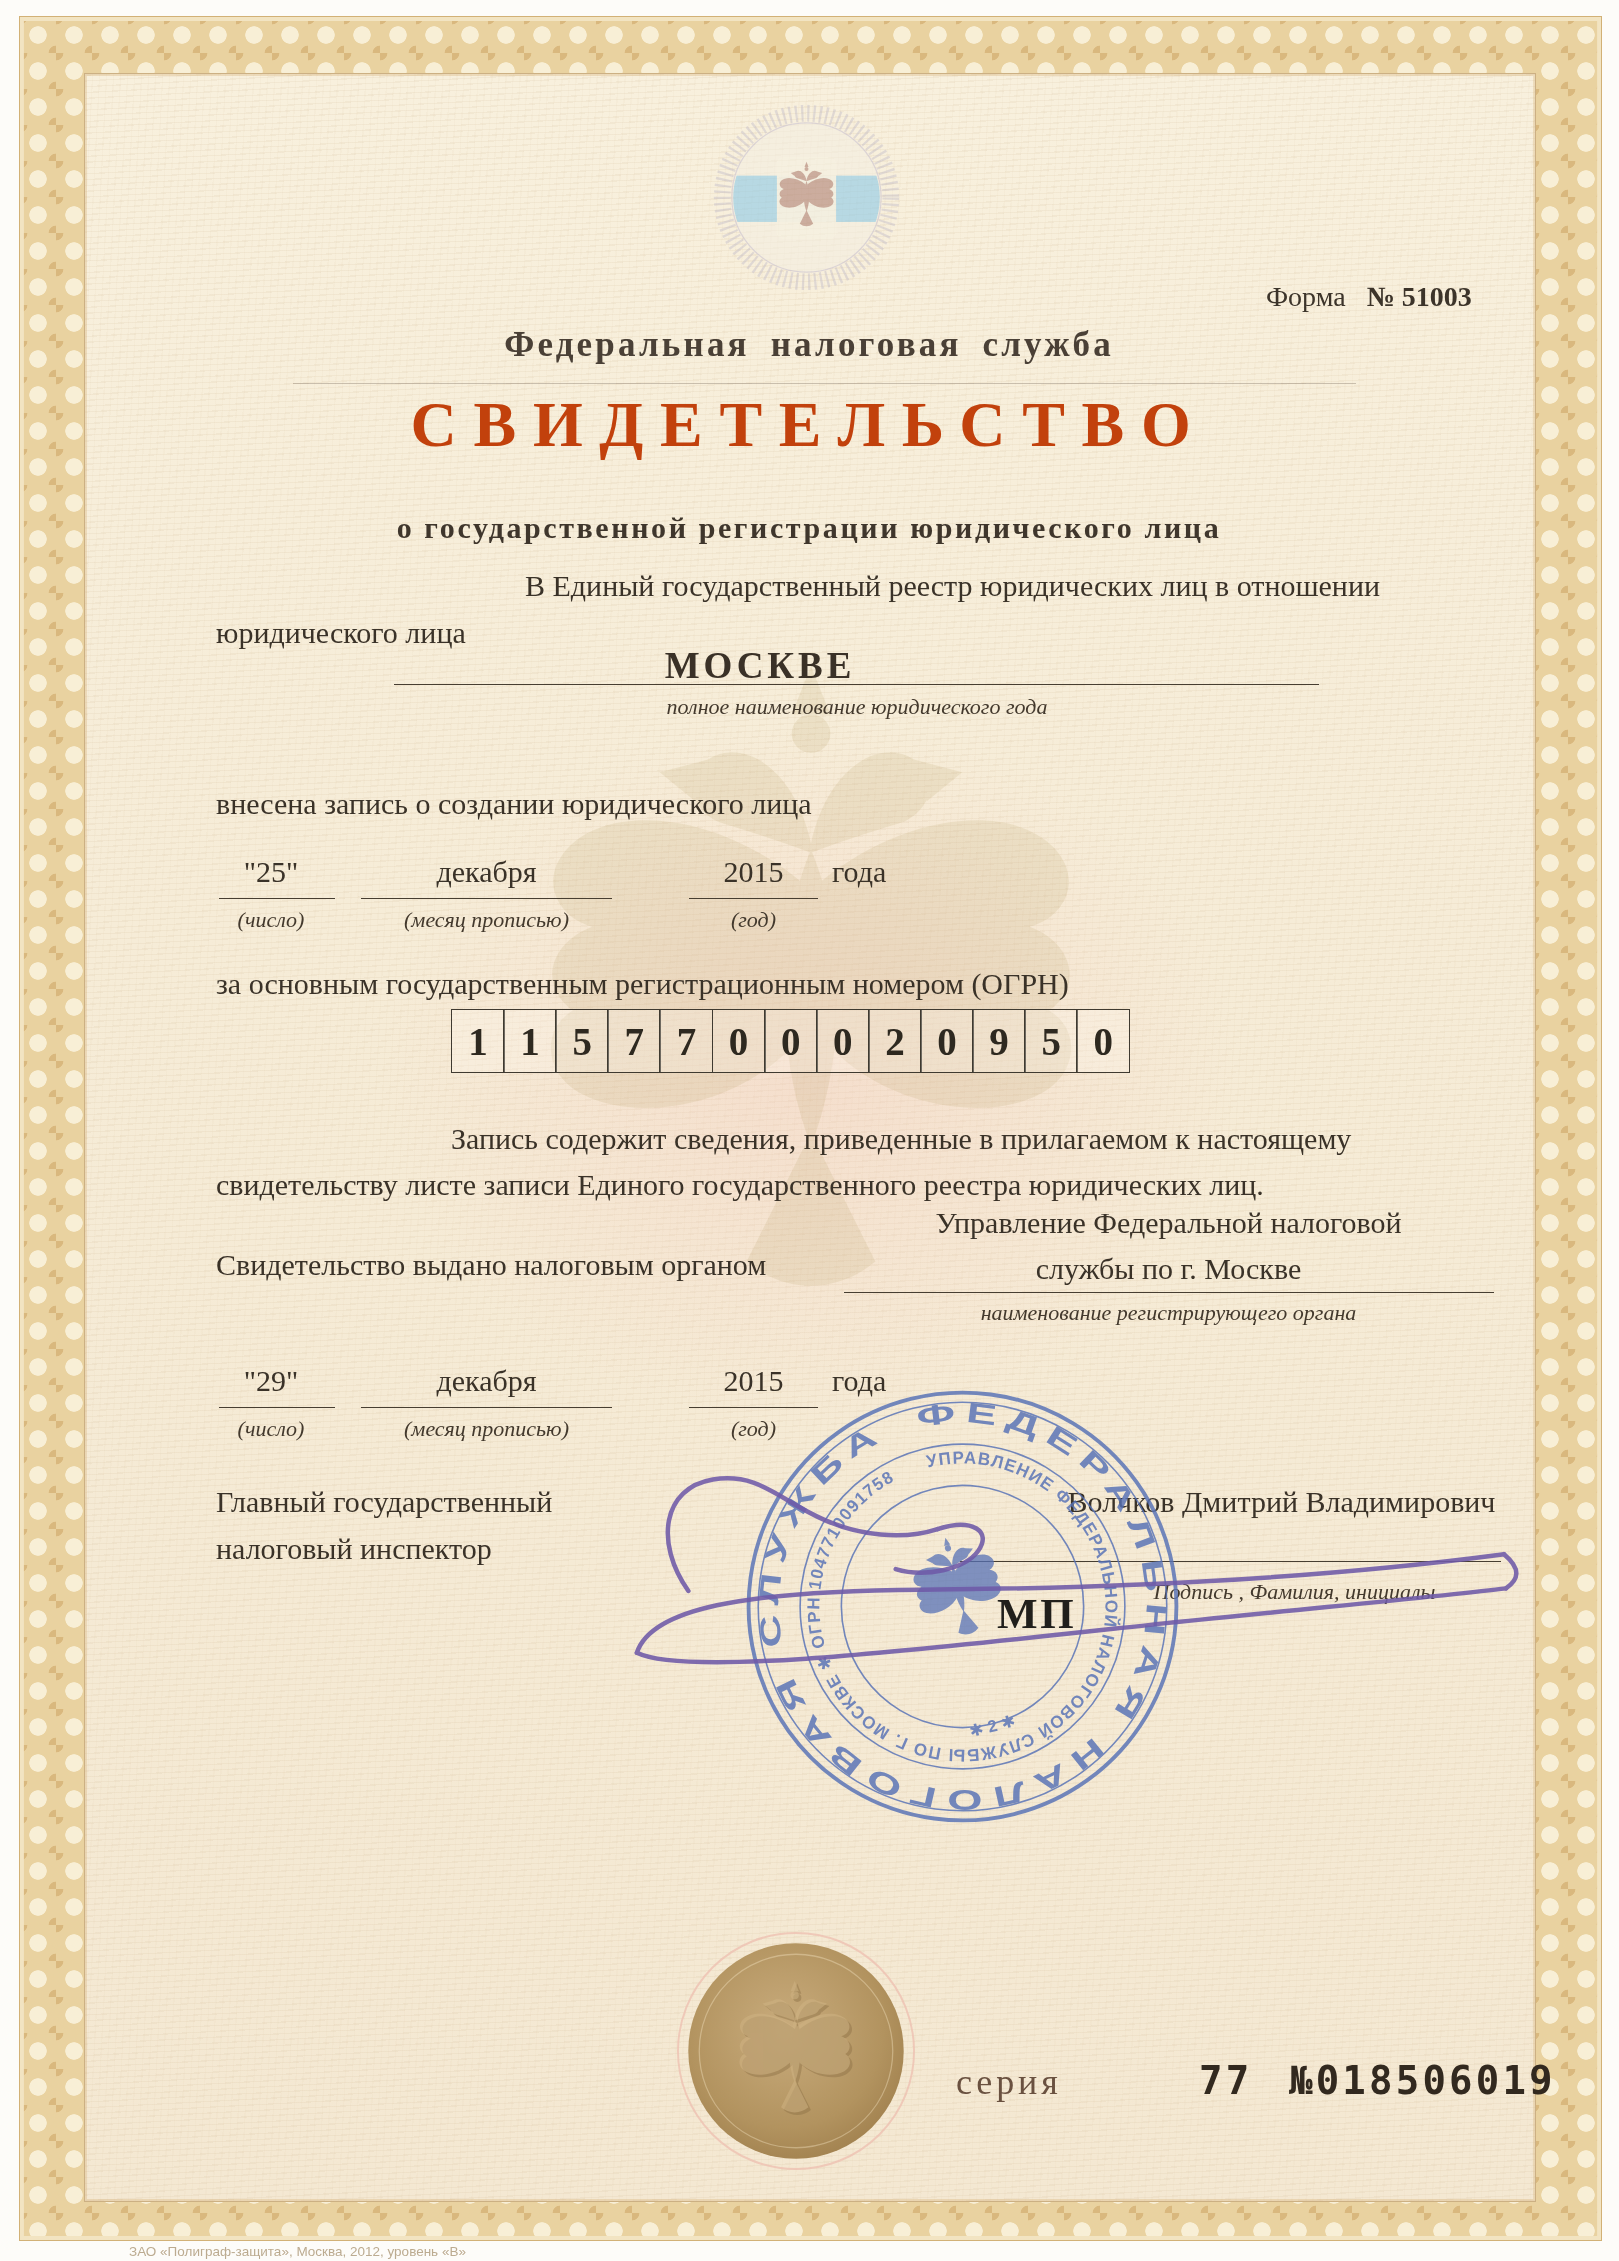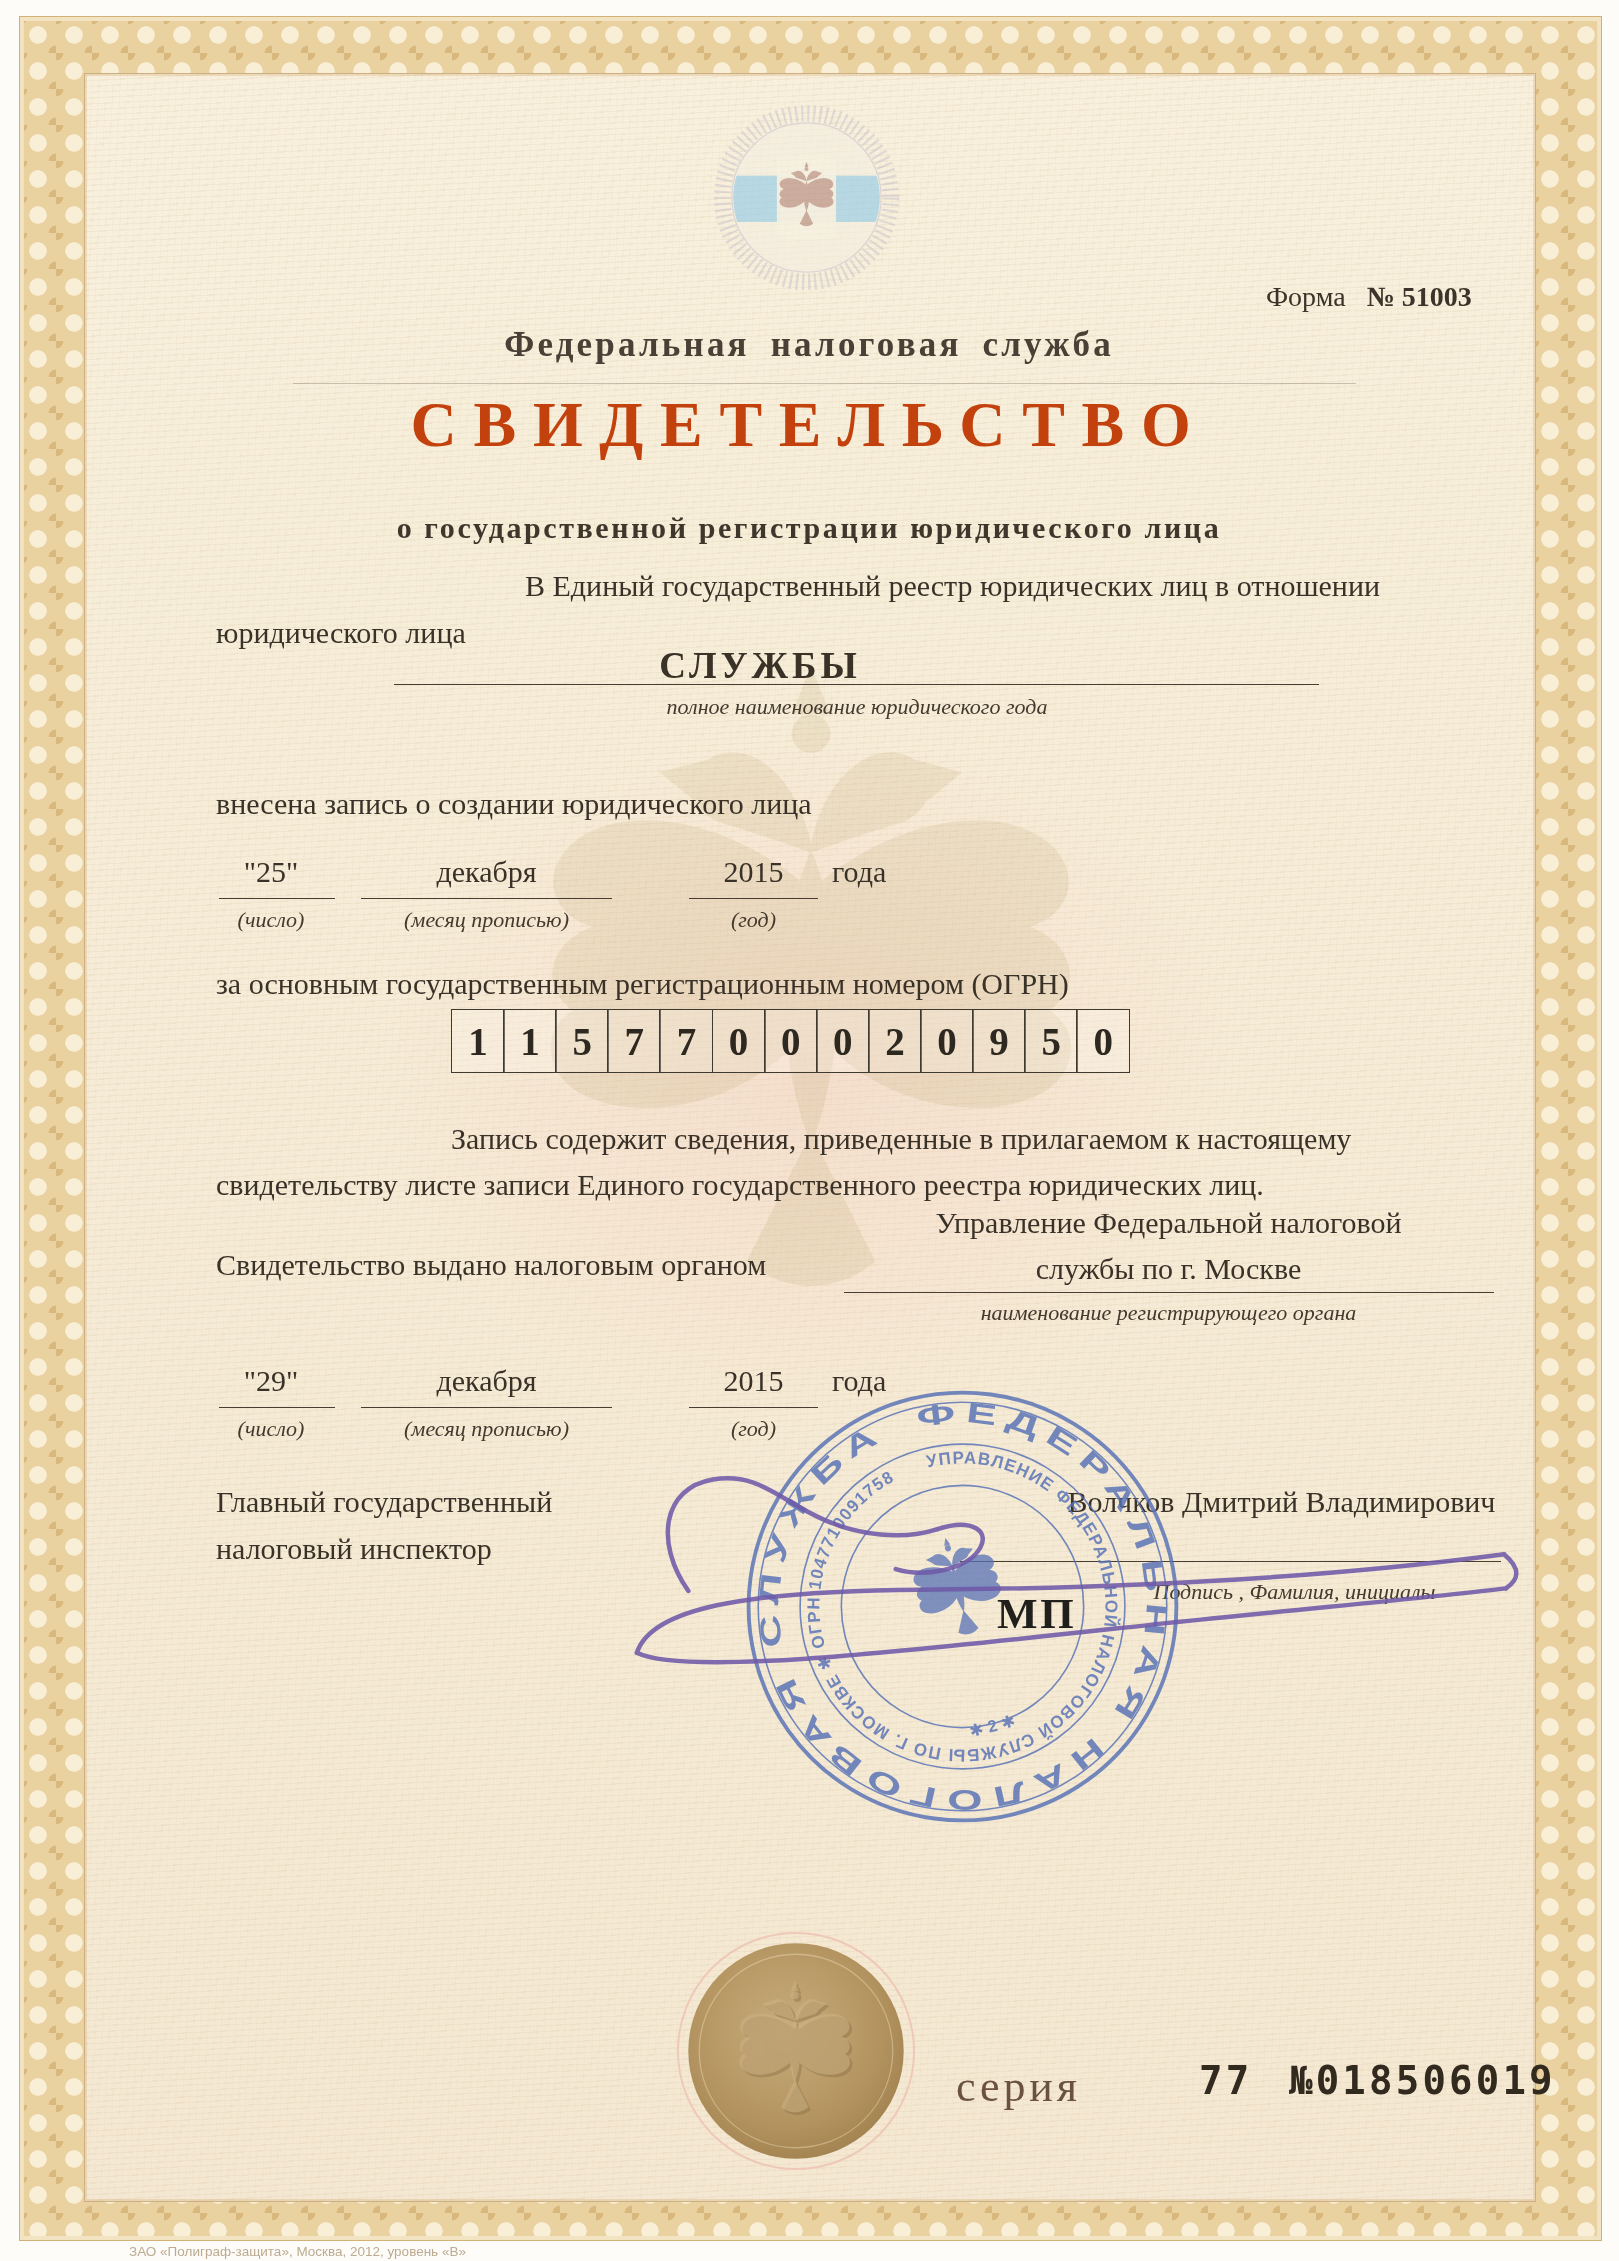--- a/index.html
+++ b/index.html
@@ -36,21 +36,21 @@
   .agency{font-size:35px;font-weight:bold;letter-spacing:3.2px;word-spacing:9px;color:#4a4036;}
   .main-title{font-size:64px;font-weight:bold;letter-spacing:16.7px;color:#c2410c;}
   .subtitle{font-size:30px;font-weight:bold;letter-spacing:2.6px;color:#3f362c;}
   .company{font-size:37px;font-weight:bold;letter-spacing:3.9px;color:#3a3127;}
   .digitbox-row{display:flex;}
   .digitbox{width:52px;height:62px;border:1.9px solid #3f3a30;margin-left:-1.9px;
     display:flex;align-items:center;justify-content:center;
     font-size:39px;font-weight:bold;color:#2e2920;background:rgba(255,253,245,0.25);}
   .digitbox:first-child{margin-left:0;}
   .mp{font-size:43px;font-weight:bold;color:#211f1b;letter-spacing:2.6px;}
-  .series-label{font-size:44px;color:#6a5140;letter-spacing:3.9px;}
+  .series-label{font-size:36px;color:#6a5140;letter-spacing:3.9px;}
   .series-num{font-family:"DejaVu Sans Mono","Liberation Mono",monospace;
     font-size:39px;font-weight:bold;color:#32291f;letter-spacing:3.2px;}
   .printer-note{font-family:"Liberation Sans","DejaVu Sans",sans-serif;
     font-size:13.5px;color:#bcab90;}
 </style>
 </head>
 <body>
 
 <svg width="0" height="0" style="position:absolute" aria-hidden="true">
   <defs>
@@ -102,21 +102,21 @@
   <div class="abs center agency" style="left:84px;top:325px;width:1450px;">Федеральная налоговая служба</div>
   <div class="abs uline-soft" style="left:293px;top:383px;width:1063px;"></div>
 
   <div class="abs center main-title" style="left:84px;top:388px;width:1450px;">СВИДЕТЕЛЬСТВО</div>
 
   <div class="abs center subtitle" style="left:84px;top:511px;width:1450px;">о государственной регистрации юридического лица</div>
 
   <div class="abs txt" style="left:525px;top:569px;">В Единый государственный реестр юридических лиц в отношении</div>
   <div class="abs txt" style="left:216px;top:616px;">юридического лица</div>
 
-  <div class="abs center company" style="left:84px;top:644px;width:1352px;">СЛУЖБЫ</div>
+  <div class="abs center company" style="left:84px;top:644px;width:1352px;">МОСКВЕ</div>
   <div class="abs uline" style="left:394px;top:684px;width:925px;"></div>
   <div class="abs center cap" style="left:213px;top:694px;width:1288px;">полное наименование юридического года</div>
 
   <div class="abs txt" style="left:216px;top:787px;">внесена запись о создании юридического лица</div>
 
   <div class="abs center txt" style="left:213px;top:855px;width:116px;">"25"</div>
   <div class="abs center txt" style="left:361px;top:855px;width:251px;">декабря</div>
   <div class="abs center txt" style="left:689px;top:855px;width:129px;">2015</div>
   <div class="abs txt" style="left:832px;top:855px;">года</div>
   <div class="abs uline" style="left:219px;top:898px;width:116px;"></div>

